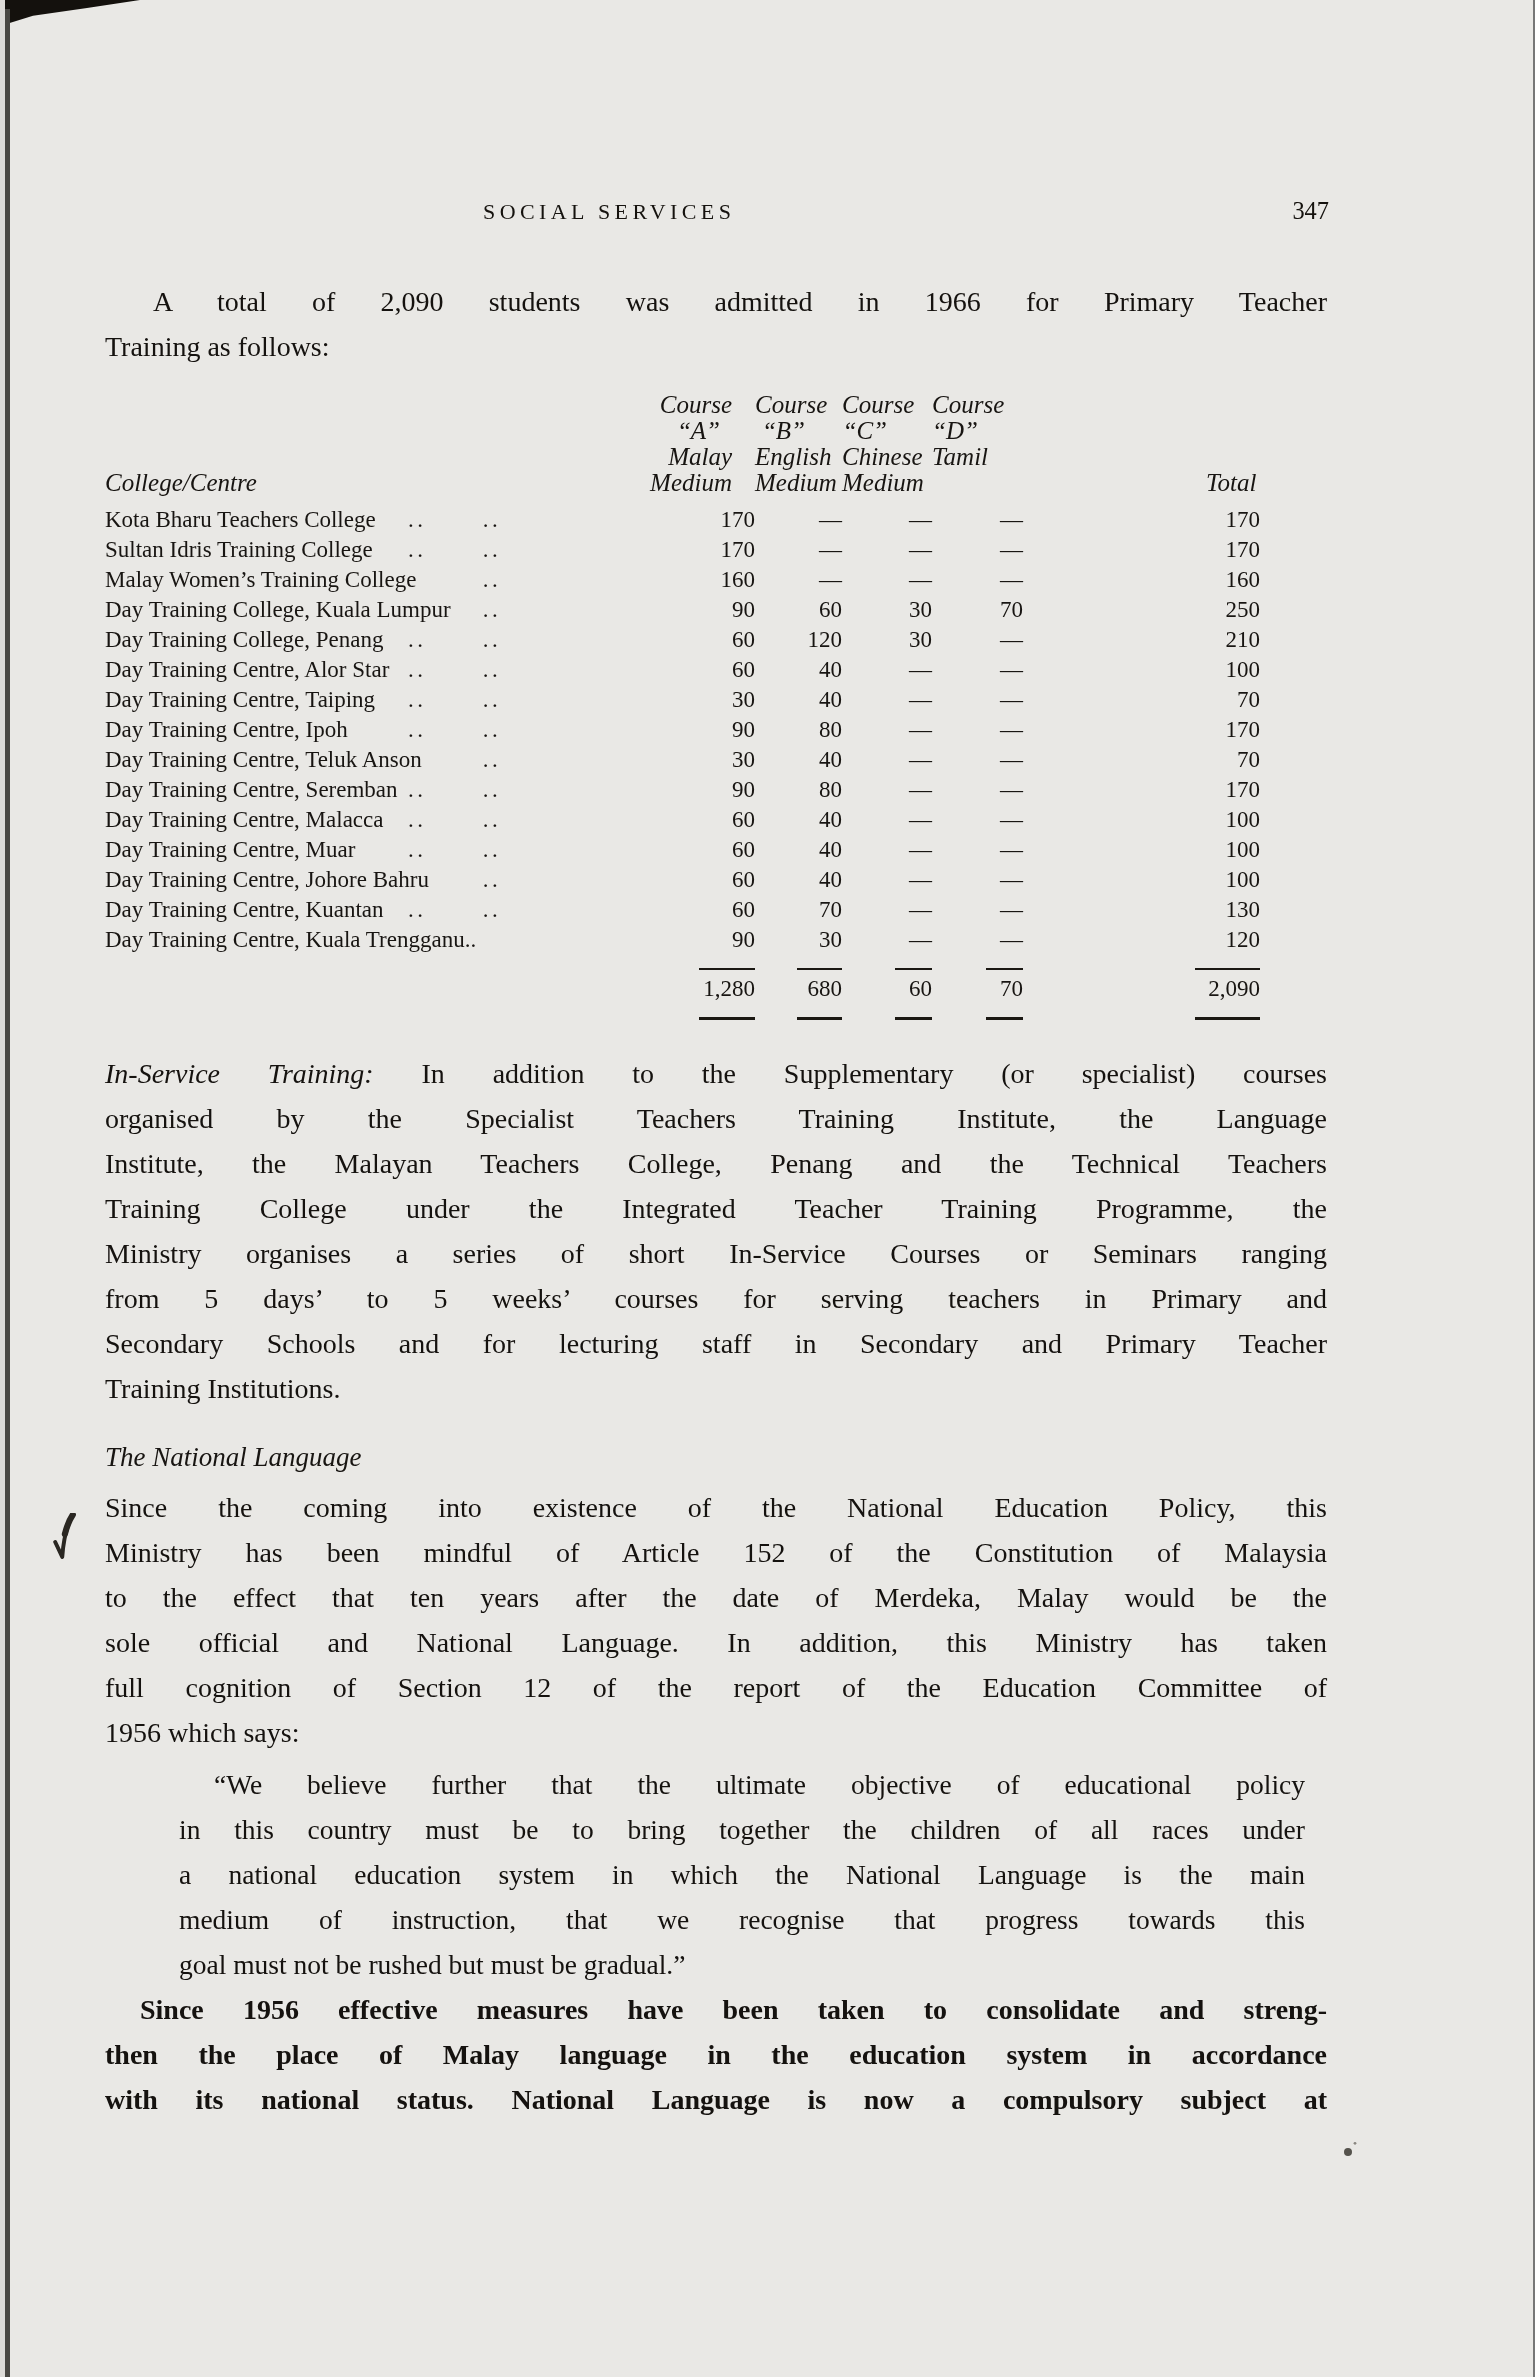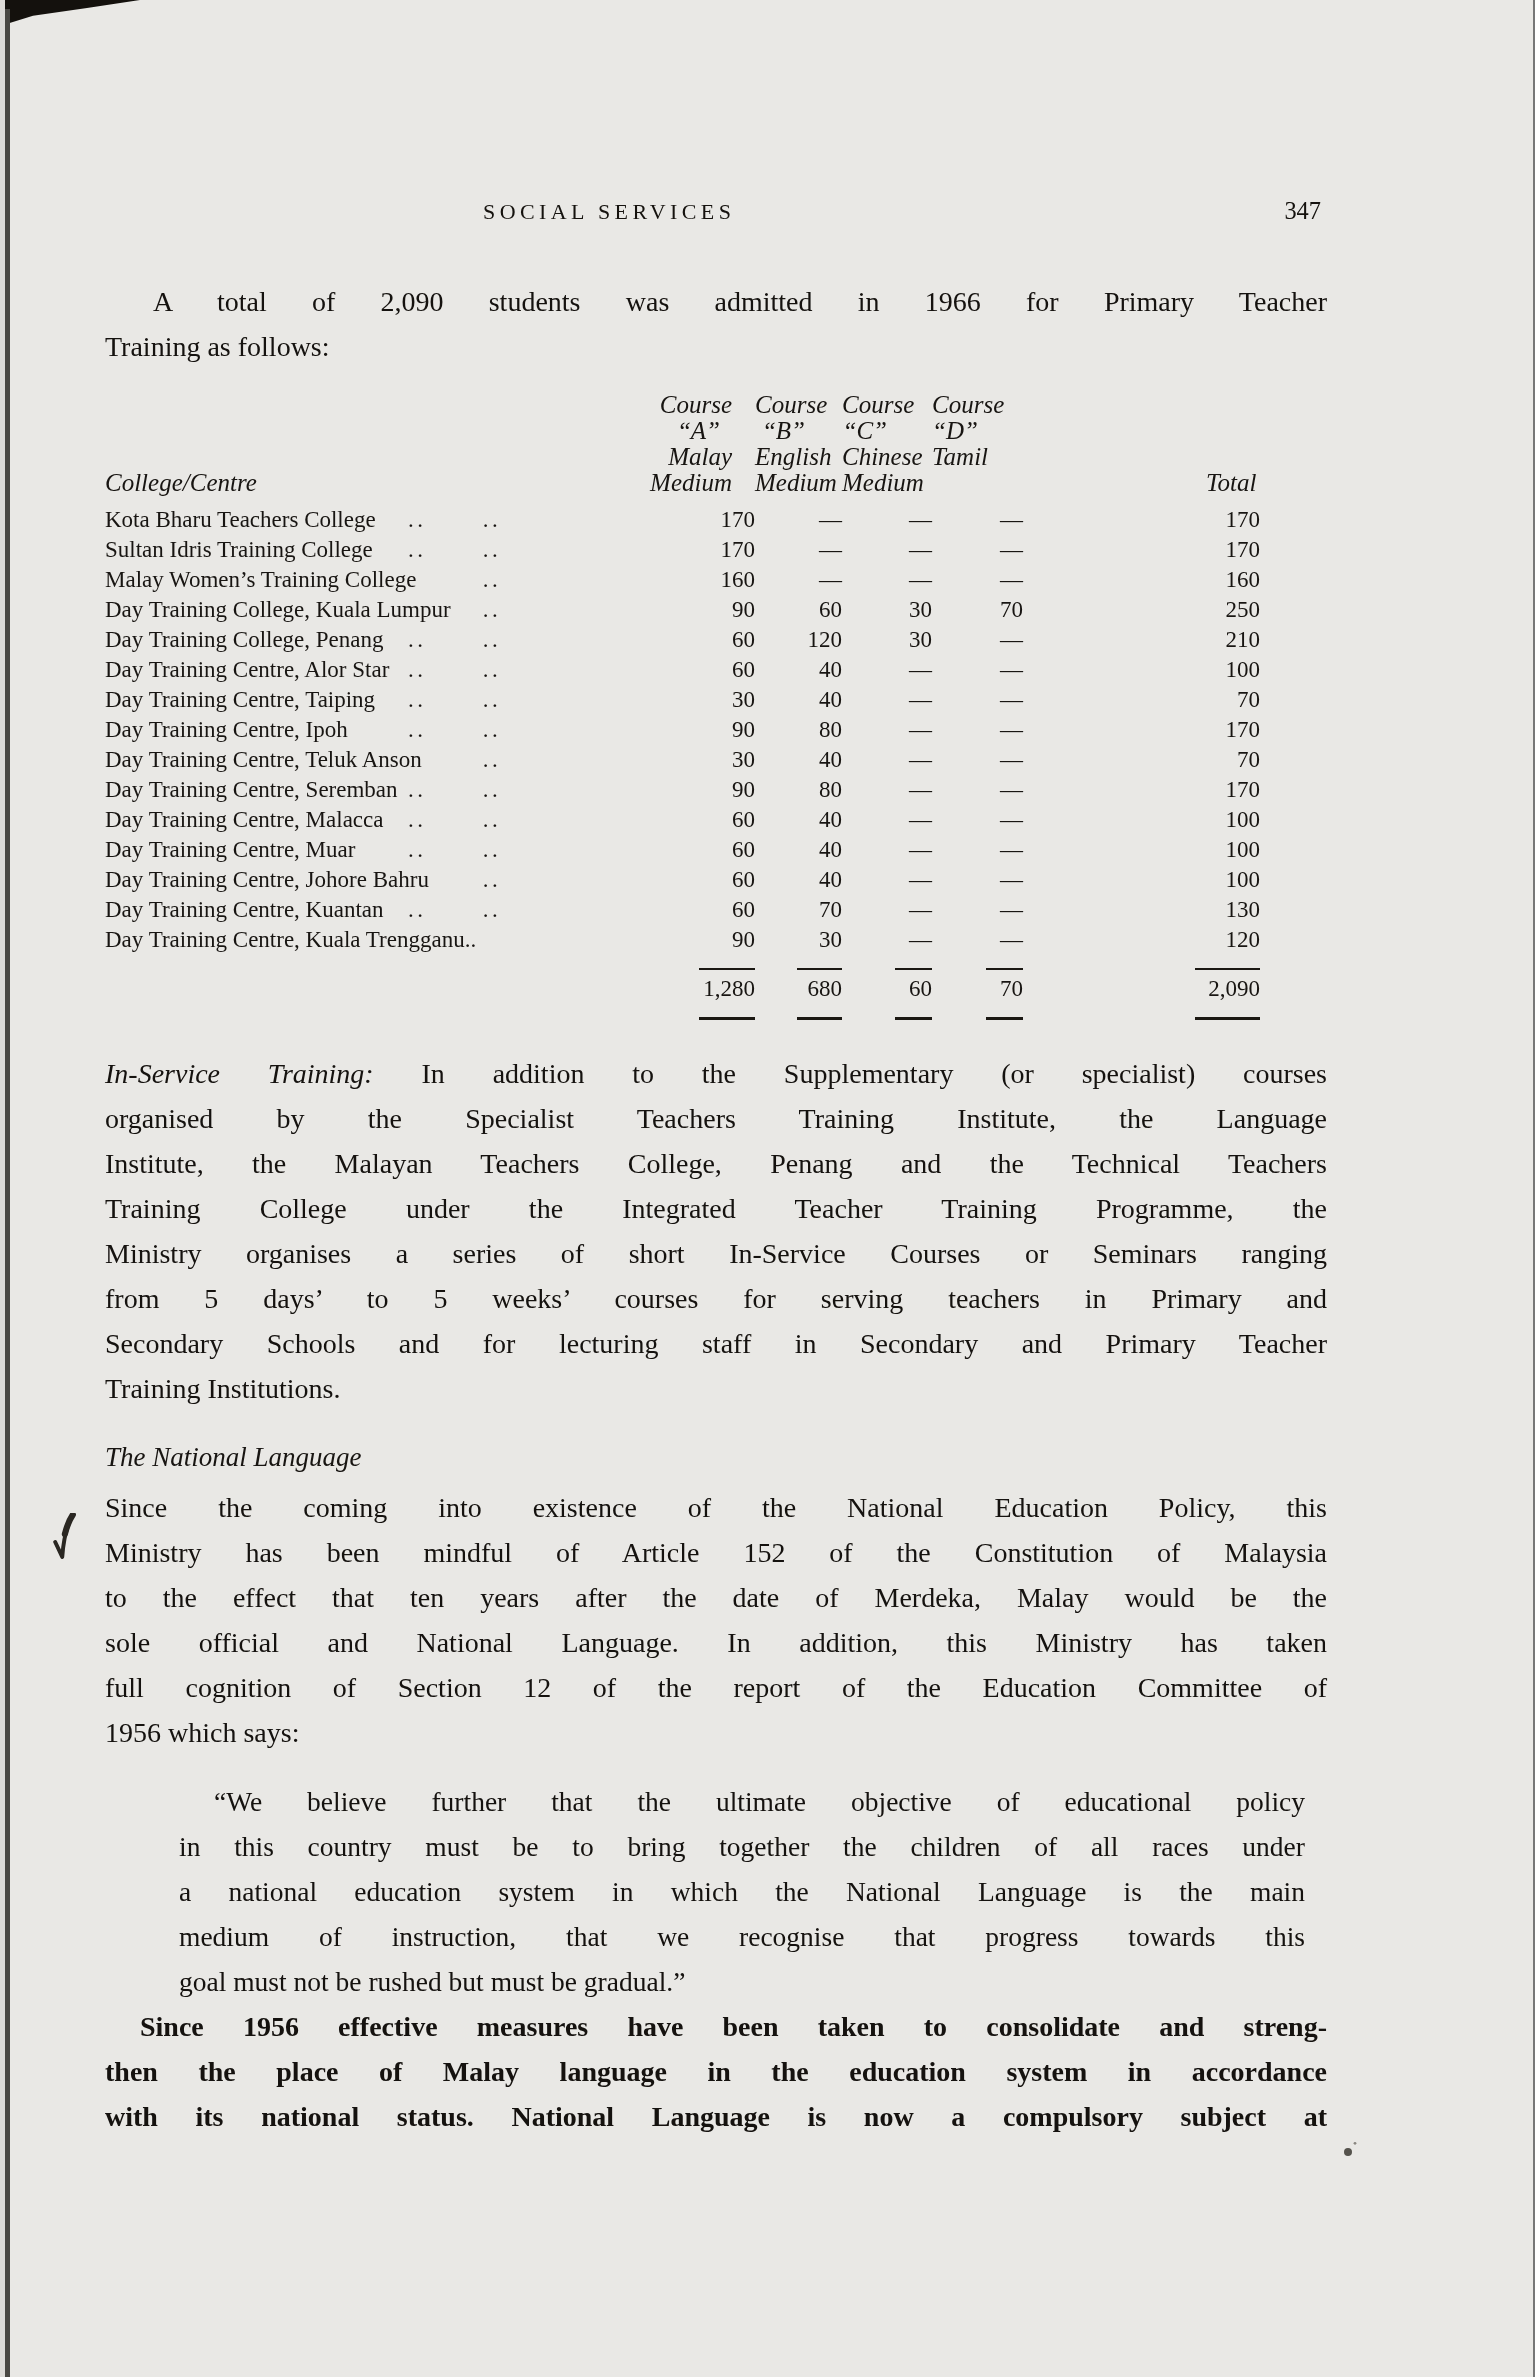--- a/index.html
+++ b/index.html
@@ -30,41 +30,41 @@
     border-radius:50%;background:#55524c;box-shadow:7px -8.7px 0 -2.6px #8a8781;
   }
   .margin-check{position:absolute;left:49px;top:1513px;}
 
   
   .running-title{
     position:absolute;top:199px;left:483px;
     font-size:22px;letter-spacing:4.4px;color:#15120e;
   }
   .page-num{
-    position:absolute;top:197px;right:212px;
+    position:absolute;top:197px;right:204px;
     font-size:24.4px;color:#15120e;
   }
 
   .content{position:absolute;left:105px;top:0;width:1222px;}
 
   
   .para{font-size:28px;line-height:45px;color:#15120f;}
   .jline{text-align:justify;text-align-last:justify;}
   .jline.endline{text-align-last:left;}
   .all-justify .jline.endline{text-align-last:justify;}
   .indent55 .jline:first-child{text-indent:48px;}
   .indent40 .jline:first-child{text-indent:35px;}
 
   .p-intro{margin-top:279px;}
   .p-inservice{margin-top:31px;}
   .firstline{text-align:justify;text-align-last:justify;font-size:28px;line-height:45px;}
   .firstline i{font-style:italic;}
   .section-heading{margin-top:31px;font-style:italic;font-size:27px;line-height:31px;}
   .p-natlang{margin-top:12.2px;}
-  .blockquote{margin:24px 22px 0 74px;font-size:27.5px;line-height:45px;}
+  .blockquote{margin:7px 22px 0 74px;font-size:27.5px;line-height:45px;}
   .p-closing{margin-top:0;font-weight:bold;}
 
   
   .ttable{margin-top:23px;}
   .hrow,.tr,.totrow,.rulerow{
     display:grid;
     grid-template-columns:288px 74px 92px 196px 87px 90px 91px 237px;
   }
   .hrow > div{font-style:italic;font-size:25px;line-height:26px;text-align:right;white-space:nowrap;}
   .gc4{grid-column:4;} .gc5{grid-column:5;} .gc6{grid-column:6;} .gc7{grid-column:7;} .gc8{grid-column:8;}

